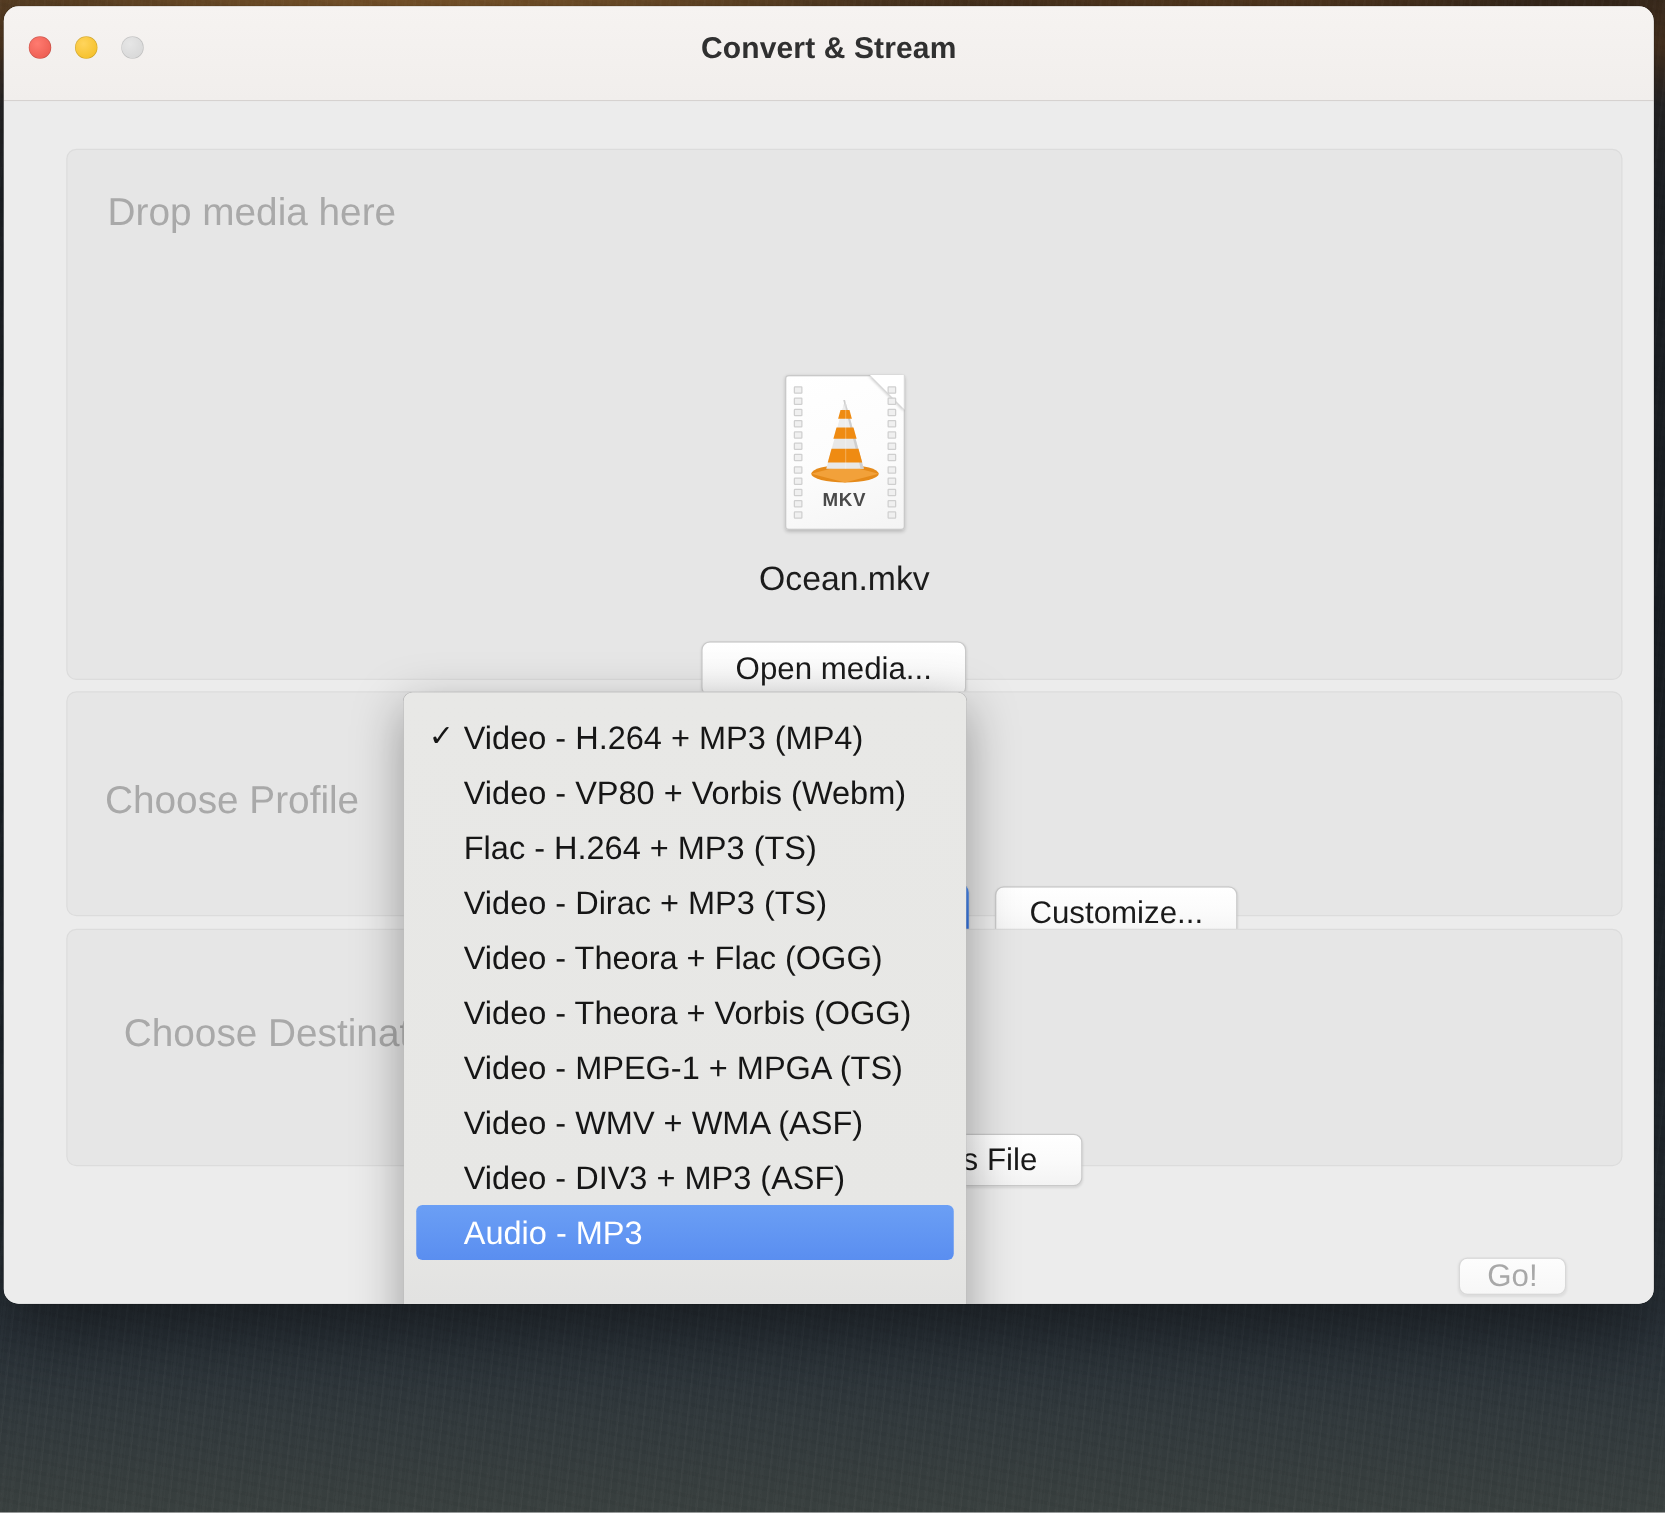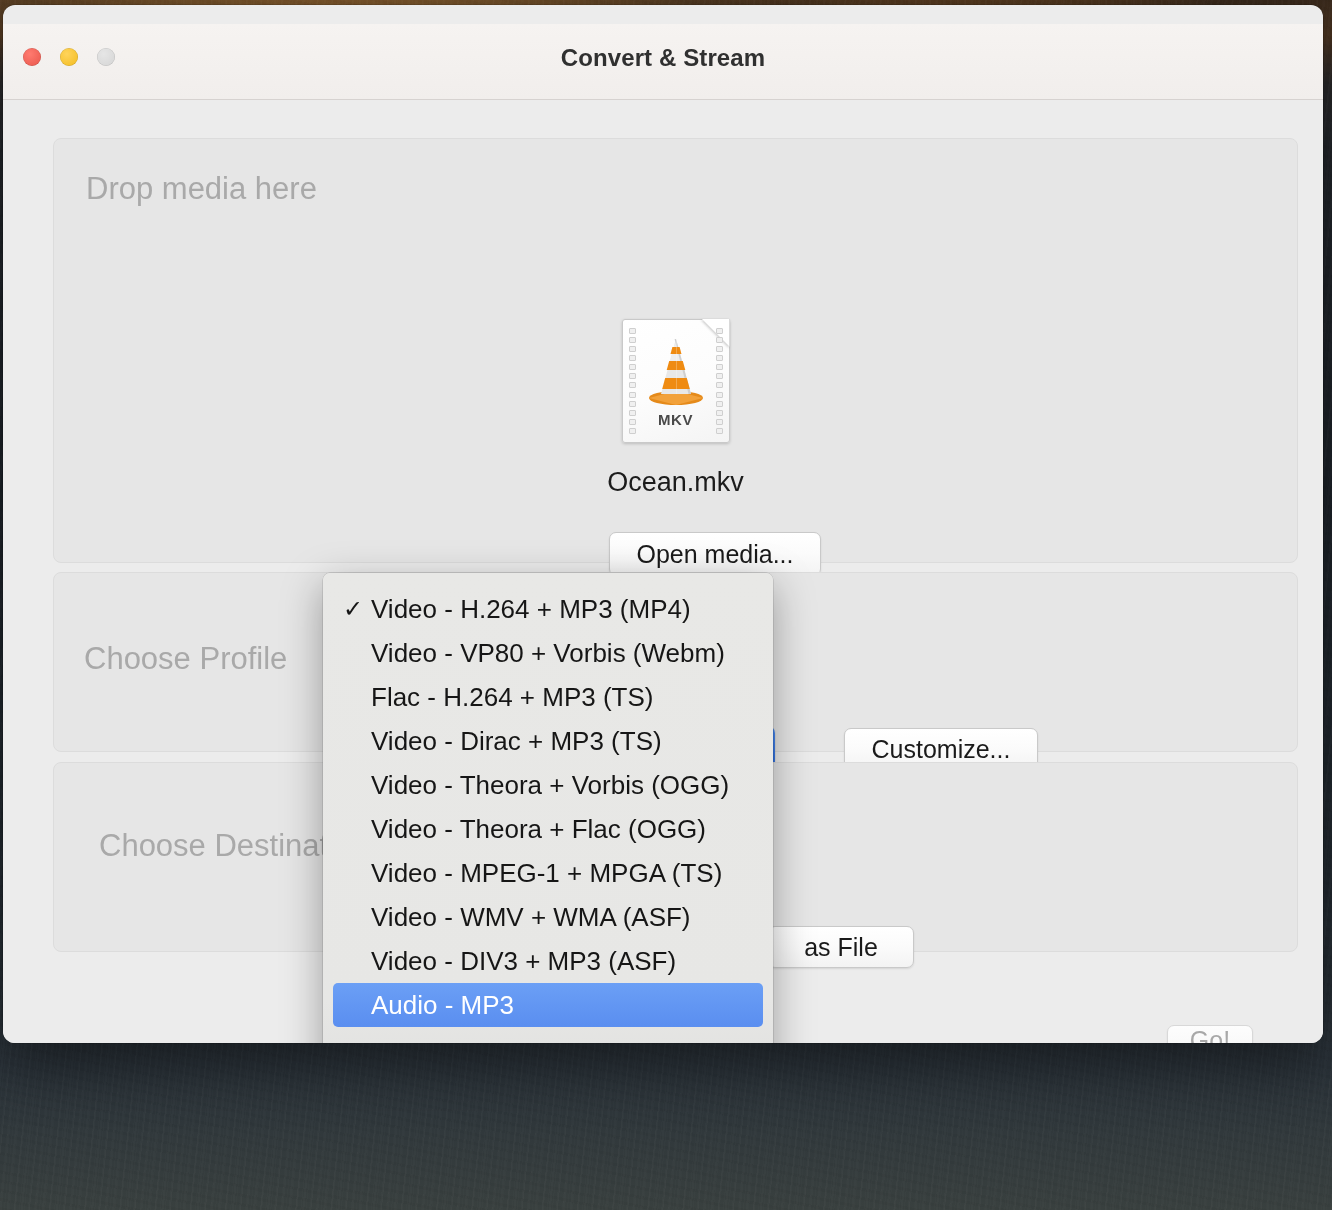--- a/index.html
+++ b/index.html
@@ -49,21 +49,20 @@
     box-shadow: 0 18px 60px rgba(0,0,0,.48), 0 0 0 .5px rgba(0,0,0,.22);
     overflow: hidden;
   }
 
   
   #titlebar {
     position: relative;
     height: 76px;
     background: linear-gradient(180deg, #f6f3f1 0%, #f1eeec 100%);
     border-bottom: 1px solid #d6d2d0;
-    margin-top: 19px;
   }
   #traffic-lights {
     position: absolute;
     left: 20px; top: 24px;
     display: flex; gap: 19px;
   }
   .light { width: 18px; height: 18px; border-radius: 50%; }
   .light.close  { background: radial-gradient(circle at 38% 33%, #ff7b70, #e8554a); box-shadow: inset 0 0 0 .5px rgba(0,0,0,.16); }
   .light.min    { background: radial-gradient(circle at 38% 33%, #ffd45c, #f2bb1d); box-shadow: inset 0 0 0 .5px rgba(0,0,0,.16); }
   .light.zoom   { background: radial-gradient(circle at 38% 33%, #e6e6e6, #d4d4d4); box-shadow: inset 0 0 0 .5px rgba(0,0,0,.13); }
@@ -104,21 +103,21 @@
   #destination-label { left: 45px; top: 65px; }
 
   
   #media-preview {
     position: absolute;
     left: 0; right: 0; top: 180px;
     text-align: center;
   }
   #file-icon {
     position: relative;
-    width: 108px; height: 124px;
+    width: 96px; height: 124px;
     margin: 0 auto;
     background: linear-gradient(160deg, #ffffff 0%, #fcfcfc 55%, #f4f4f4 100%);
     border: 1px solid #c9c9c9;
     border-radius: 3px;
     box-shadow: 0 1px 3px rgba(0,0,0,.18);
   }
   
   #file-icon .fold {
     position: absolute;
     right: -1px; top: -1px;
@@ -180,21 +179,20 @@
   .push-button {
     position: absolute;
     background: linear-gradient(180deg, #ffffff 0%, #fbfbfb 48%, #f3f3f3 100%);
     border: 1px solid #c9c9c9;
     border-radius: 7px;
     box-shadow: 0 1px 2px rgba(0,0,0,.10);
     color: #1a1a1a;
     font-size: 25px;
     display: flex; align-items: center; justify-content: center;
     white-space: nowrap;
-    margin-left: 48px;
   }
   #open-media-button { left: 558px; top: 432px; width: 212px; height: 44px; }
   #customize-button  { left: 793px; top: 628px; width: 194px; height: 42px; }
   #save-file-button  { left: 717px; top: 826px; width: 146px; height: 42px; font-size: 25px; }
 
   
   #profile-popup {
     position: absolute;
     left: 620px; top: 626px;
     width: 152px; height: 44px;
@@ -355,24 +353,24 @@
           <div class="menu-item">
             <span>Video - VP80 + Vorbis (Webm)</span>
           </div>
           <div class="menu-item">
             <span>Flac - H.264 + MP3 (TS)</span>
           </div>
           <div class="menu-item">
             <span>Video - Dirac + MP3 (TS)</span>
           </div>
           <div class="menu-item">
+            <span>Video - Theora + Flac (OGG)</span>
+          </div>
+          <div class="menu-item">
             <span>Video - Theora + Vorbis (OGG)</span>
-          </div>
-          <div class="menu-item">
-            <span>Video - Theora + Flac (OGG)</span>
           </div>
           <div class="menu-item">
             <span>Video - MPEG-1 + MPGA (TS)</span>
           </div>
           <div class="menu-item">
             <span>Video - WMV + WMA (ASF)</span>
           </div>
           <div class="menu-item">
             <span>Video - DIV3 + MP3 (ASF)</span>
           </div>

